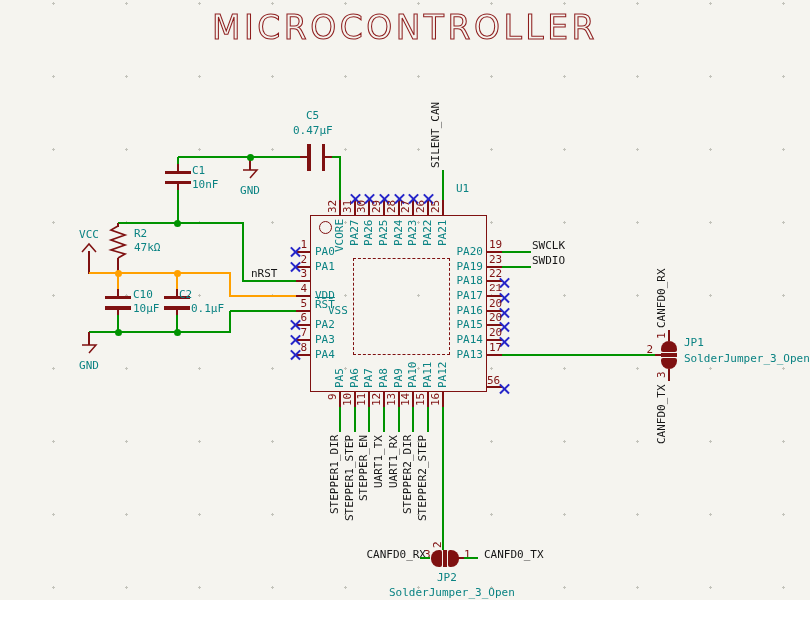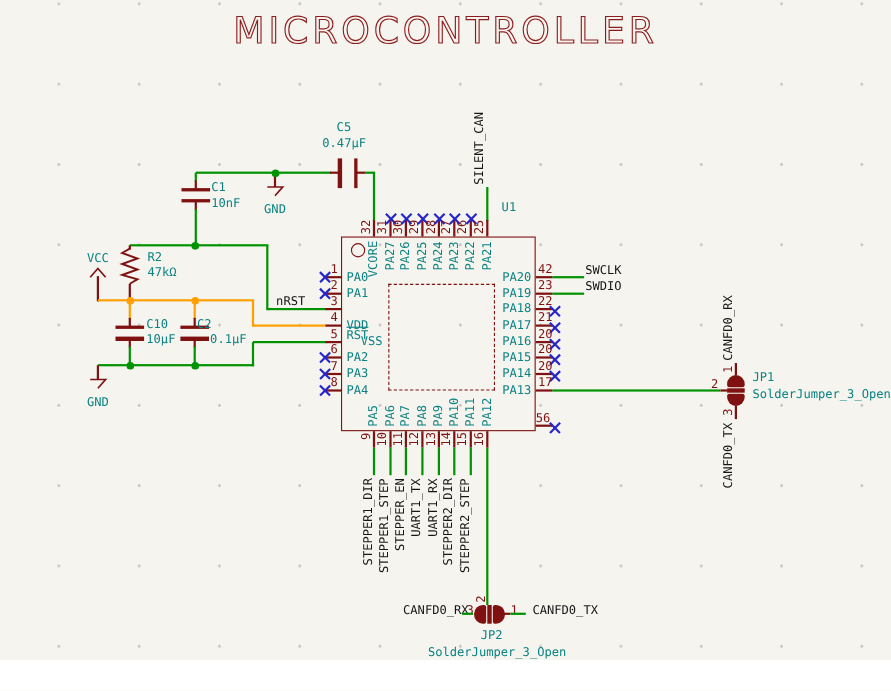--- a/index.html
+++ b/index.html
@@ -181,31 +181,31 @@
     <div class="nc" style="left: 289px; top: 319px;"></div>
     <div class="ln" style="left: 296px; top: 339.2px; width: 14px; height: 1.6px; background: rgb(127, 17, 17);"></div>
     <div class="t num" style="left: 279px; top: 326px; width: 28px; text-align: right;">7</div>
     <div class="t pname" style="left: 315px; top: 333px;">PA3</div>
     <div class="nc" style="left: 289px; top: 334px;"></div>
     <div class="ln" style="left: 296px; top: 354.2px; width: 14px; height: 1.6px; background: rgb(127, 17, 17);"></div>
     <div class="t num" style="left: 279px; top: 341px; width: 28px; text-align: right;">8</div>
     <div class="t pname" style="left: 315px; top: 348px;">PA4</div>
     <div class="nc" style="left: 289px; top: 349px;"></div>
     <div class="ln" style="left: 487px; top: 251.2px; width: 15px; height: 1.6px; background: rgb(127, 17, 17);"></div>
-    <div class="t num" style="left: 489px; top: 238px; width: 30px; text-align: left;">42</div>
+    <div class="t num" style="left: 489px; top: 238px; width: 30px; text-align: left;">19</div>
     <div class="t pname" style="left: 401px; top: 245px; width: 82px; text-align: right;">PA20</div>
     <div class="ln" style="left: 487px; top: 266.2px; width: 15px; height: 1.6px; background: rgb(127, 17, 17);"></div>
     <div class="t num" style="left: 489px; top: 253px; width: 30px; text-align: left;">23</div>
     <div class="t pname" style="left: 401px; top: 260px; width: 82px; text-align: right;">PA19</div>
     <div class="ln" style="left: 487px; top: 280.2px; width: 15px; height: 1.6px; background: rgb(127, 17, 17);"></div>
     <div class="t num" style="left: 489px; top: 267px; width: 30px; text-align: left;">22</div>
     <div class="t pname" style="left: 401px; top: 274px; width: 82px; text-align: right;">PA18</div>
     <div class="nc" style="left: 498px; top: 277px;"></div>
     <div class="ln" style="left: 487px; top: 295.2px; width: 15px; height: 1.6px; background: rgb(127, 17, 17);"></div>
-    <div class="t num" style="left: 489px; top: 282px; width: 30px; text-align: left;">21</div>
+    <div class="t num" style="left: 489px; top: 282px; width: 30px; text-align: left; font-family: Liberation Mono, monospace;">21</div>
     <div class="t pname" style="left: 401px; top: 289px; width: 82px; text-align: right;">PA17</div>
     <div class="nc" style="left: 498px; top: 292px;"></div>
     <div class="ln" style="left: 487px; top: 310.2px; width: 15px; height: 1.6px; background: rgb(127, 17, 17);"></div>
     <div class="t num" style="left: 489px; top: 297px; width: 30px; text-align: left;">20</div>
     <div class="t pname" style="left: 401px; top: 304px; width: 82px; text-align: right;">PA16</div>
     <div class="nc" style="left: 498px; top: 307px;"></div>
     <div class="ln" style="left: 487px; top: 324.2px; width: 15px; height: 1.6px; background: rgb(127, 17, 17);"></div>
     <div class="t num" style="left: 489px; top: 311px; width: 30px; text-align: left;">20</div>
     <div class="t pname" style="left: 401px; top: 318px; width: 82px; text-align: right;">PA15</div>
     <div class="nc" style="left: 498px; top: 321px;"></div>

